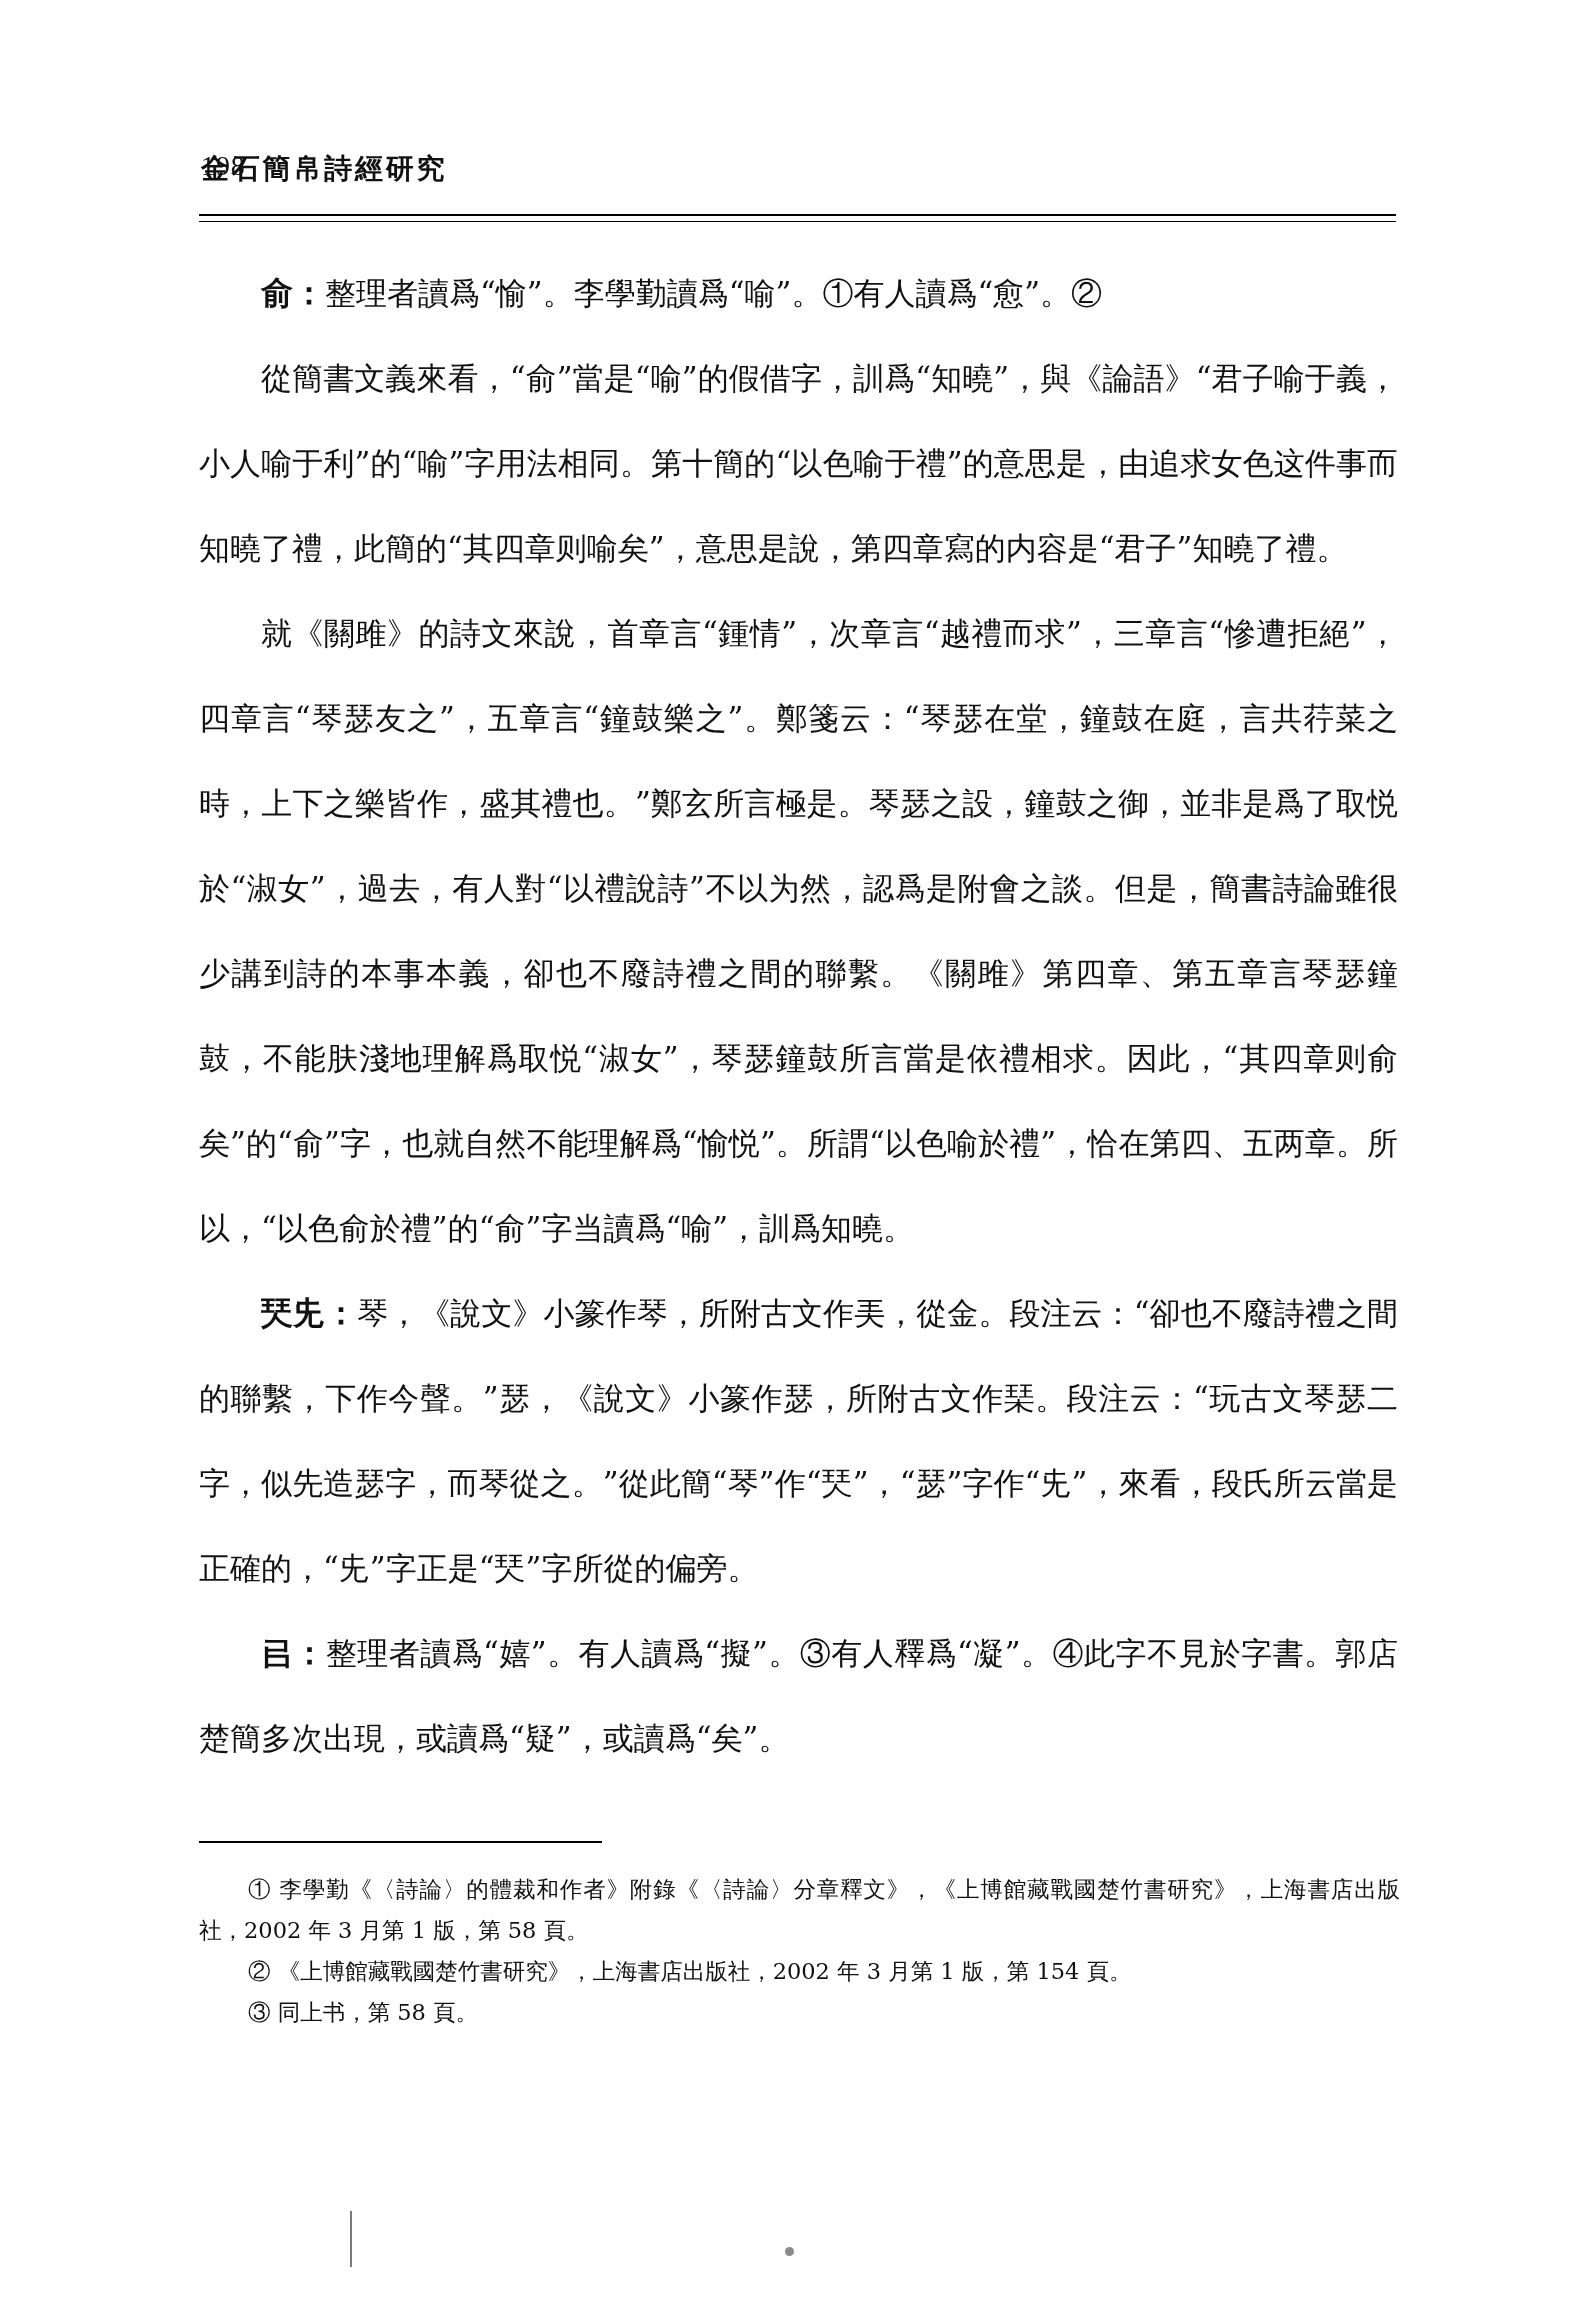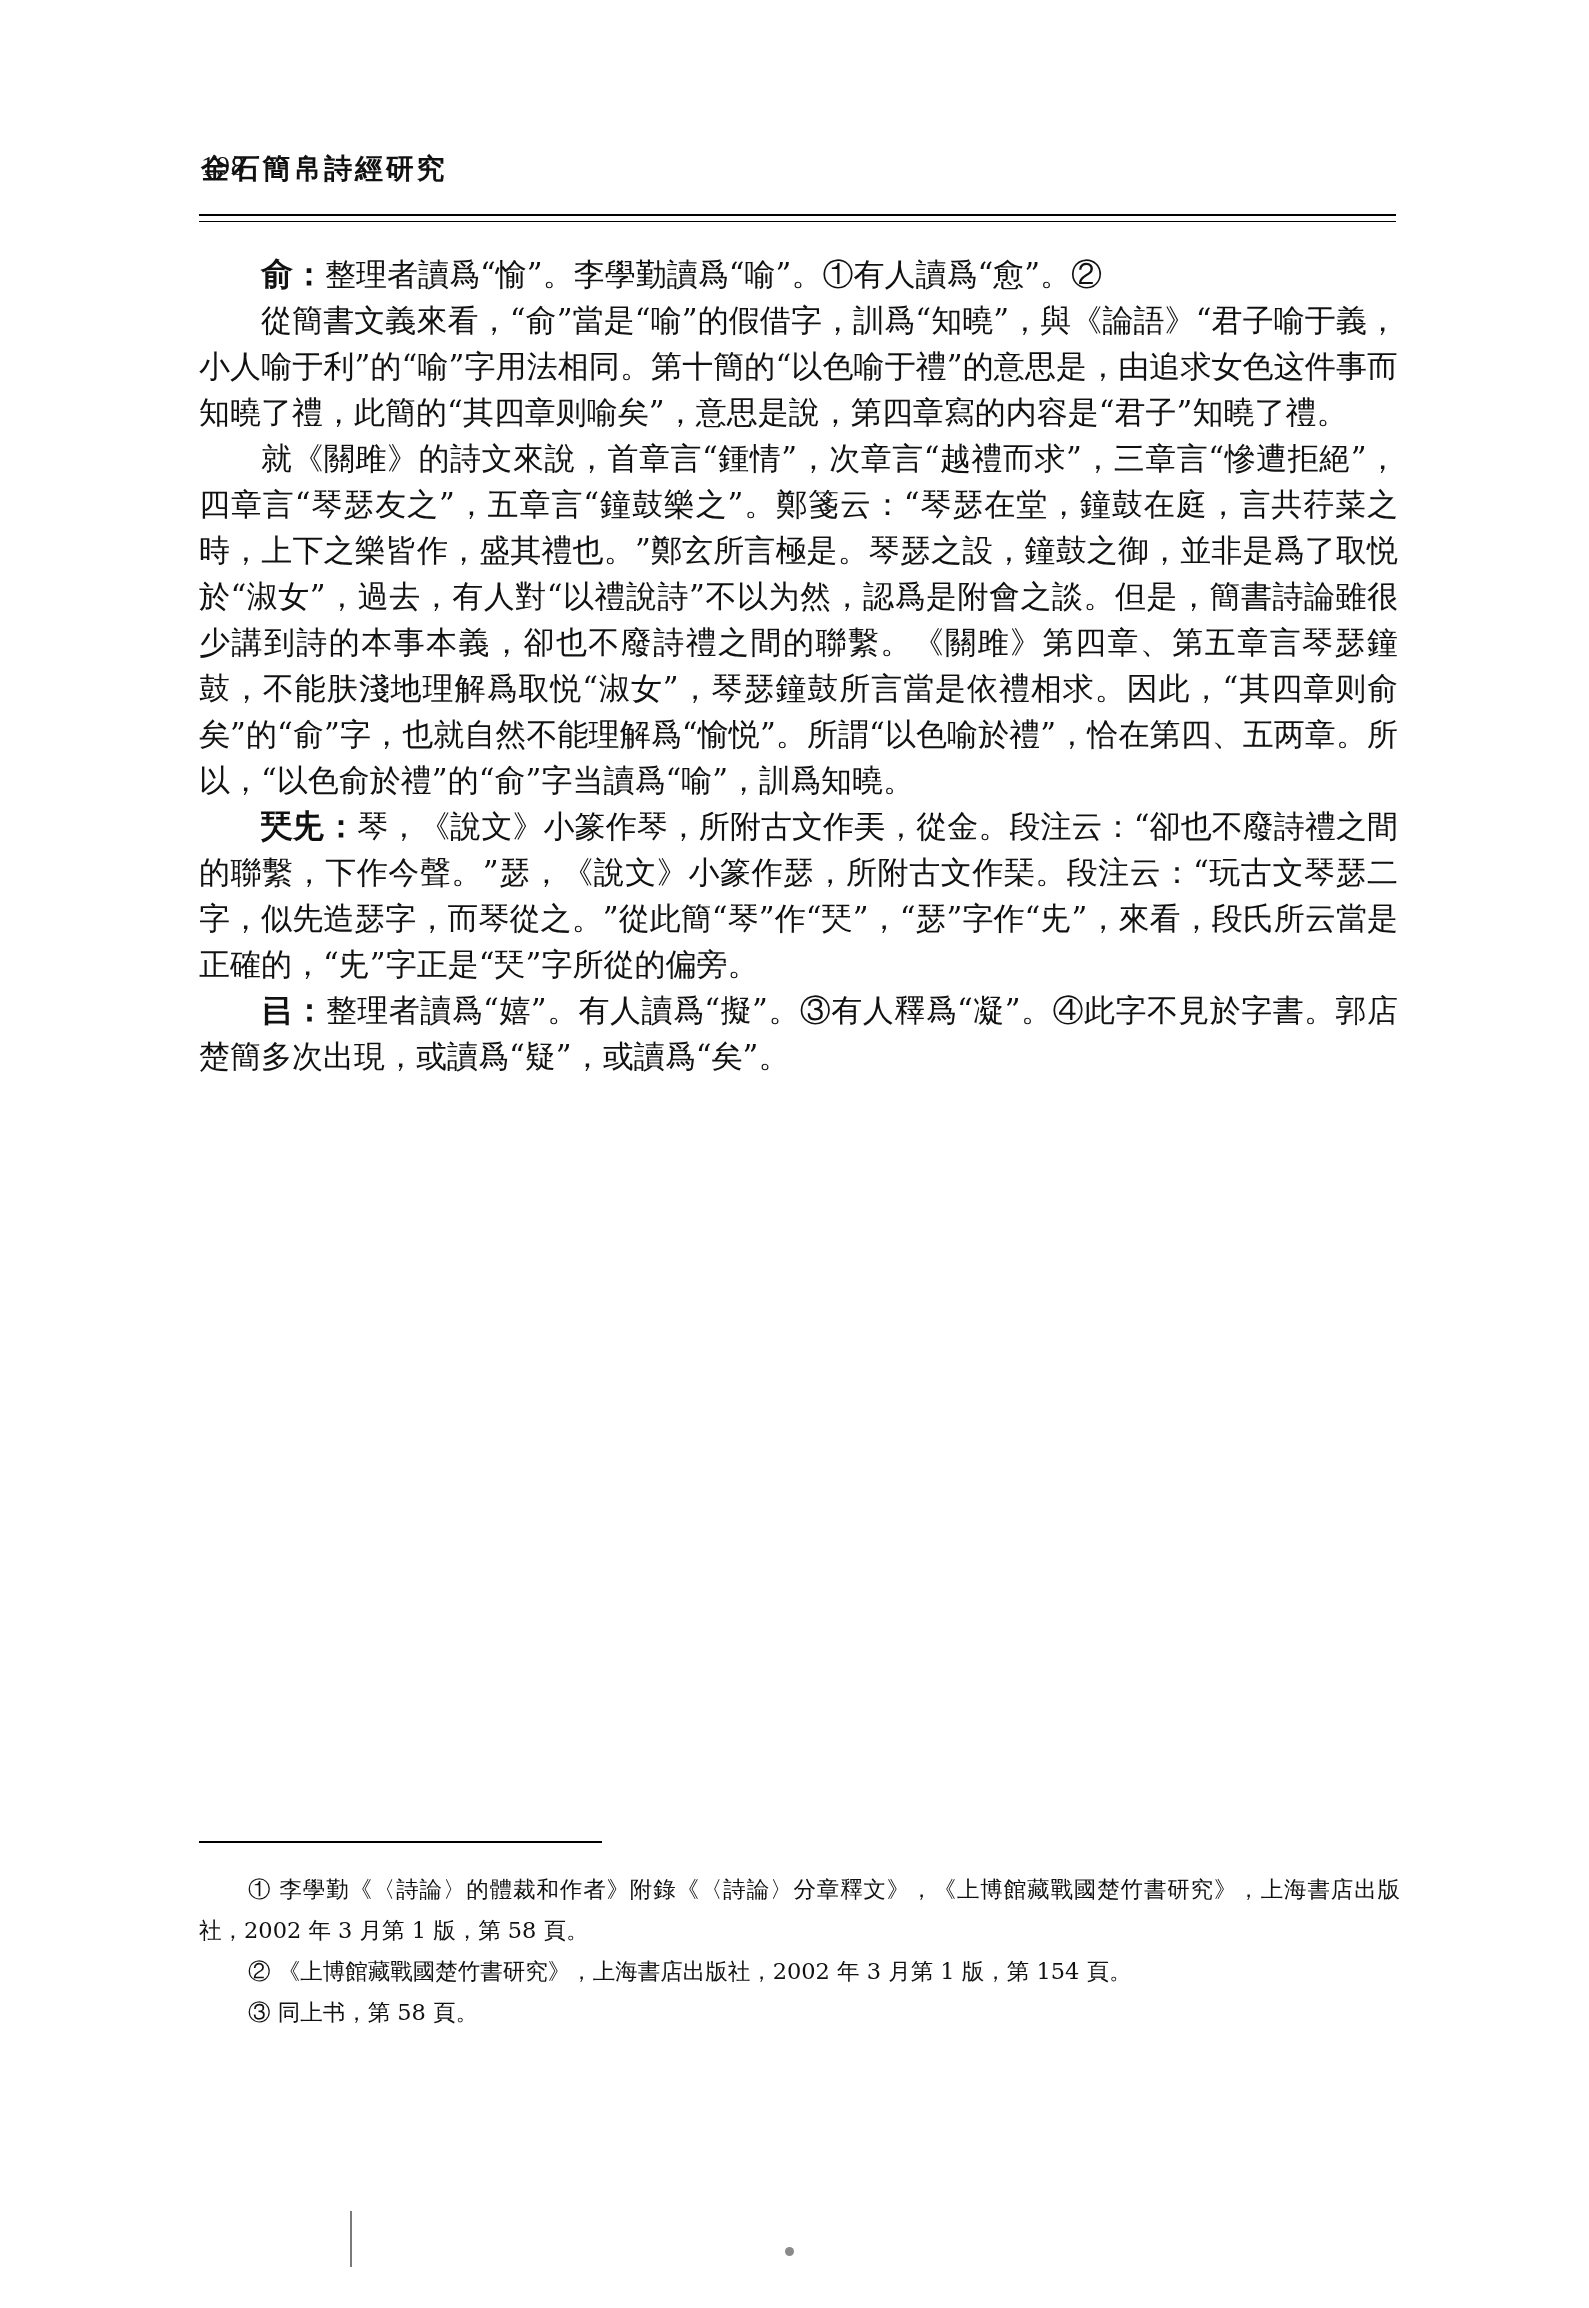--- a/index.html
+++ b/index.html
@@ -63,21 +63,21 @@
   
   .body-col {
     position: absolute;
     left: 199px;
     top: 251px;
     width: 1199px;
   }
   p.para {
     margin: 0 0 0 0;
     font-size: 31px;
-    line-height: 46px;
+    line-height: 85px;
     text-align: justify;
     text-justify: inter-ideograph;
     letter-spacing: 0px;
     text-indent: 62px;
   }
   .lead {
     font-weight: bold;
     font-size: 32px;
   }
   

